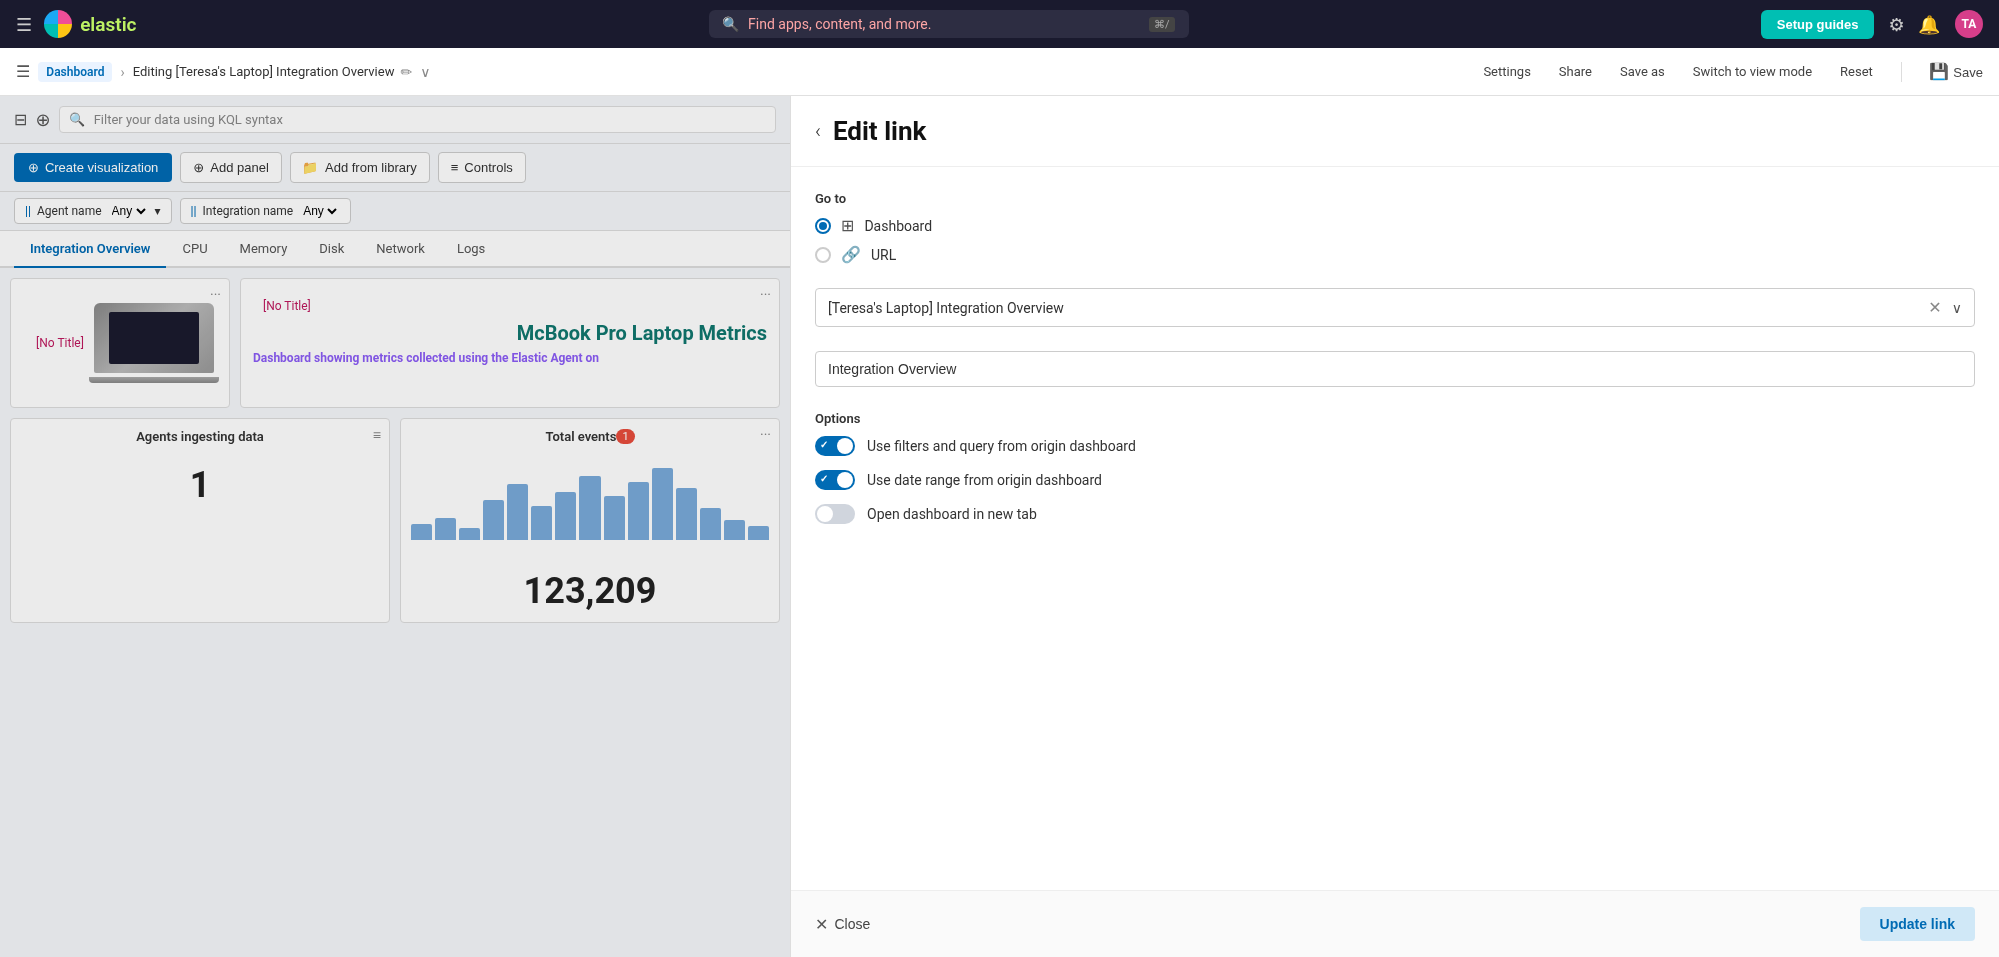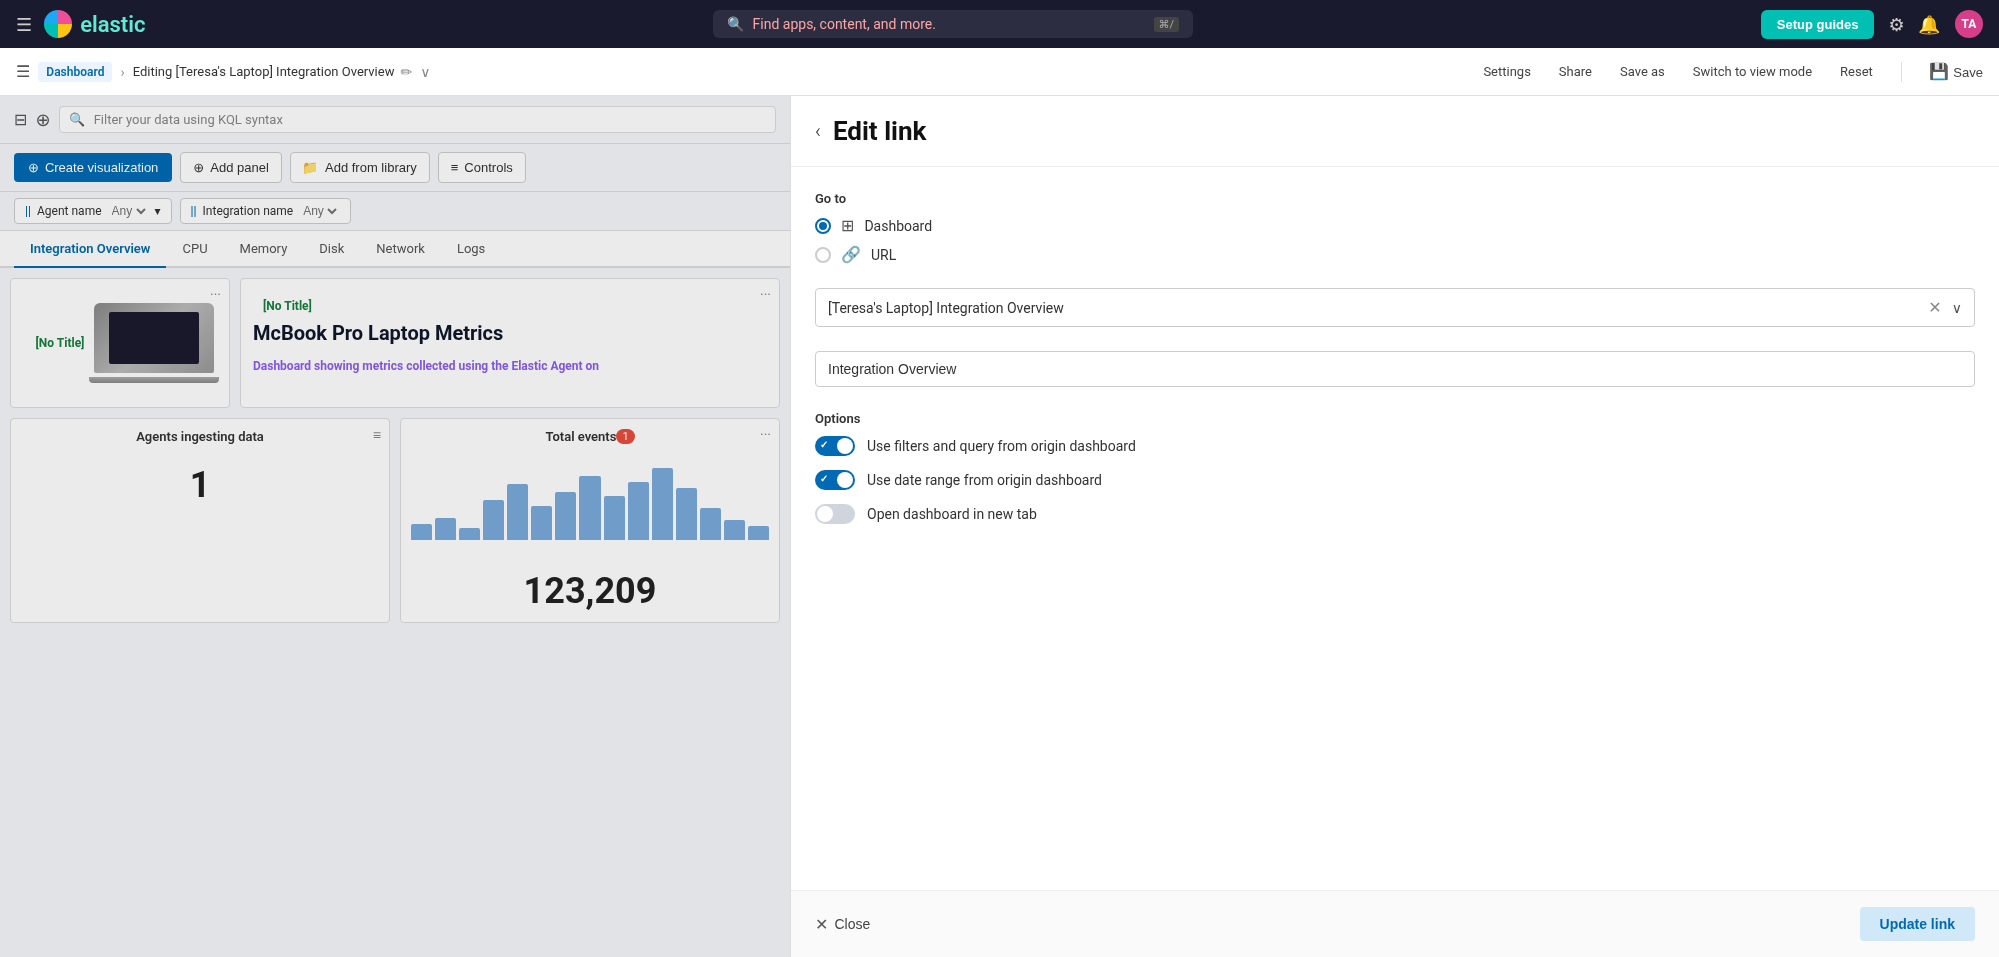--- a/index.html
+++ b/index.html
@@ -10,21 +10,21 @@
       display: flex; align-items: center; justify-content: space-between;
       background: #1a1a2e; height: 48px; padding: 0 16px;
       position: relative; z-index: 100;
     }
     .top-nav-left { display: flex; align-items: center; gap: 12px; }
     .elastic-logo { display: flex; align-items: center; gap: 8px; }
     .elastic-logo-circle {
       width: 28px; height: 28px; border-radius: 50%;
       background: conic-gradient(#f04e98 0deg 90deg, #fec514 90deg 180deg, #00bfb3 180deg 270deg, #1ba9f5 270deg 360deg);
     }
-    .elastic-text { color: #5eead4; font-size: 22px; font-weight: 600; }
+    .elastic-text { color: #bef264; font-size: 19px; font-weight: 600; }
     .hamburger-icon { color: #ccc; font-size: 18px; cursor: pointer; }
 
     .search-bar {
       display: flex; align-items: center; gap: 8px;
       background: #2d2d42; border-radius: 6px; padding: 6px 14px;
       width: 480px; color: #aaa; font-size: 14px; cursor: text;
     }
     .search-bar .search-icon-char { color: #888; }
     .search-bar .search-placeholder { color: #fca5a5; flex: 1; }
     .search-bar .kbd { background: #444; color: #aaa; border-radius: 3px; padding: 1px 5px; font-size: 11px; }
@@ -103,60 +103,60 @@
     
     .filters-row {
       display: flex; align-items: center; gap: 8px;
       background: #f5f7fa; padding: 6px 14px; border-bottom: 1px solid #ddd;
     }
     .filter-pill {
       display: flex; align-items: center; gap: 6px; border: 1px solid #ccc;
       border-radius: 4px; background: white; padding: 4px 10px; font-size: 12px; color: #333;
     }
     .filter-pill .pipe { color: #006bb4; font-weight: 600; }
-    .filter-pill select { border: none; outline: none; background: transparent; font-size: 12px; color: #737373; }
+    .filter-pill select { border: none; outline: none; background: transparent; font-size: 12px; color: #000000; }
 
     
     .tabs-row {
       display: flex; align-items: center; gap: 0;
       background: white; border-bottom: 2px solid #ddd; padding: 0 14px;
     }
     .tab-item {
       padding: 10px 16px; font-size: 13px; color: #555; cursor: pointer; border-bottom: 2px solid transparent; margin-bottom: -2px;
     }
     .tab-item.active { color: #006bb4; border-bottom-color: #006bb4; font-weight: 600; }
 
     
     .dash-content { padding: 10px; background: #f5f7fa; }
     .dash-row { display: flex; gap: 10px; margin-bottom: 10px; }
 
     .dash-card {
       background: white; border: 1px solid #ddd; border-radius: 4px;
       position: relative; overflow: hidden;
     }
-    .dash-card-title { color: #15803d; font-size: 12px; padding: 8px 10px; font-weight: bold; }
+    .dash-card-title { color: #be185d; font-size: 12px; padding: 8px 10px; }
     .dash-card-menu { position: absolute; top: 8px; right: 8px; color: #888; font-size: 14px; cursor: pointer; }
 
     .laptop-card { width: 220px; height: 130px; display: flex; align-items: center; justify-content: center; }
     .laptop-img {
       width: 120px; height: 80px; position: relative;
     }
     .laptop-body {
       width: 120px; height: 70px; background: linear-gradient(135deg, #888, #bbb, #999);
       border-radius: 6px 6px 2px 2px; position: absolute;
       display: flex; align-items: center; justify-content: center;
     }
     .laptop-screen { width: 90px; height: 52px; background: #1a1a2e; border-radius: 2px; }
     .laptop-base {
       width: 130px; height: 6px; background: linear-gradient(#aaa, #888);
       border-radius: 0 0 4px 4px; position: absolute; bottom: 0; left: -5px;
     }
 
     .info-card { flex: 1; height: 130px; padding: 12px; }
-    .info-card h2 { font-size: 20px; font-weight: 700; color: #0f172a; margin-bottom: 12px; }
+    .info-card h2 { font-size: 20px; font-weight: 700; color: #0f766e; margin-bottom: 4px; text-align: right; }
     .info-card p { font-size: 12px; color: #8b5cf6; line-height: 1.5; font-weight: bold; }
 
     .metric-card { flex: 1; min-height: 180px; padding: 10px; }
     .metric-card-header { display: flex; align-items: center; justify-content: center; margin-bottom: 6px; }
     .metric-card-title { font-size: 13px; font-weight: 600; color: #333; }
     .metric-badge { background: #e74c3c; color: white; border-radius: 10px; padding: 1px 6px; font-size: 11px; }
     .metric-value { font-size: 36px; font-weight: 700; color: #222; margin-top: 20px; text-align: center; }
 
     
     .bar-chart { display: flex; align-items: flex-end; gap: 3px; height: 100px; padding: 10px 0; }

